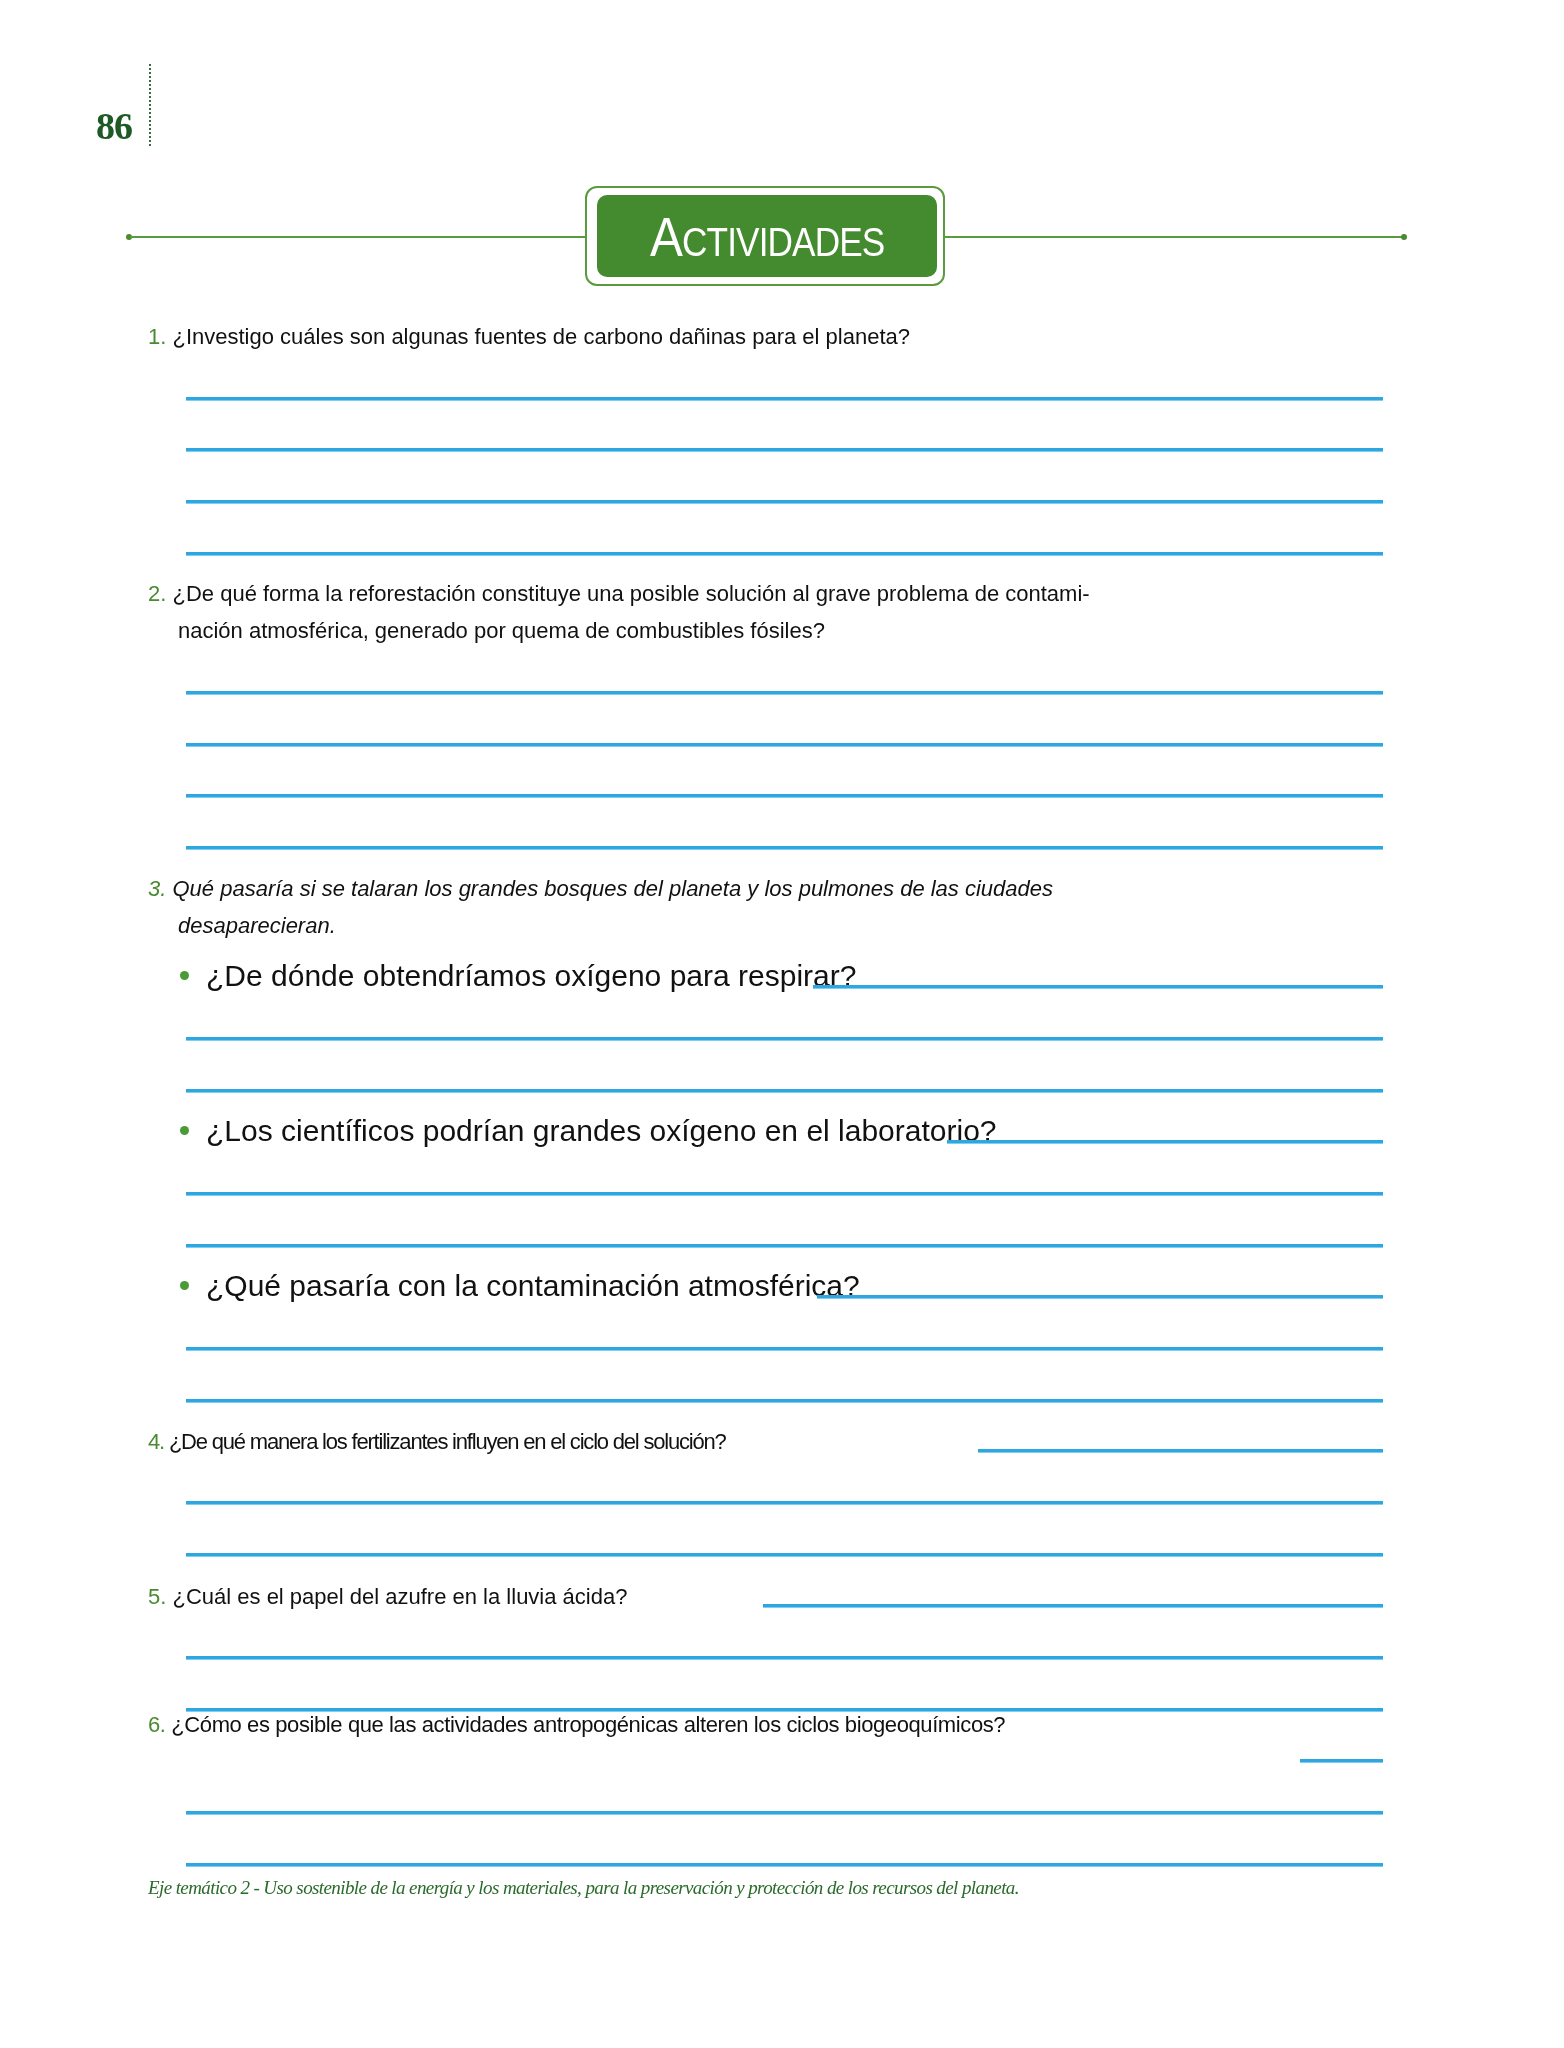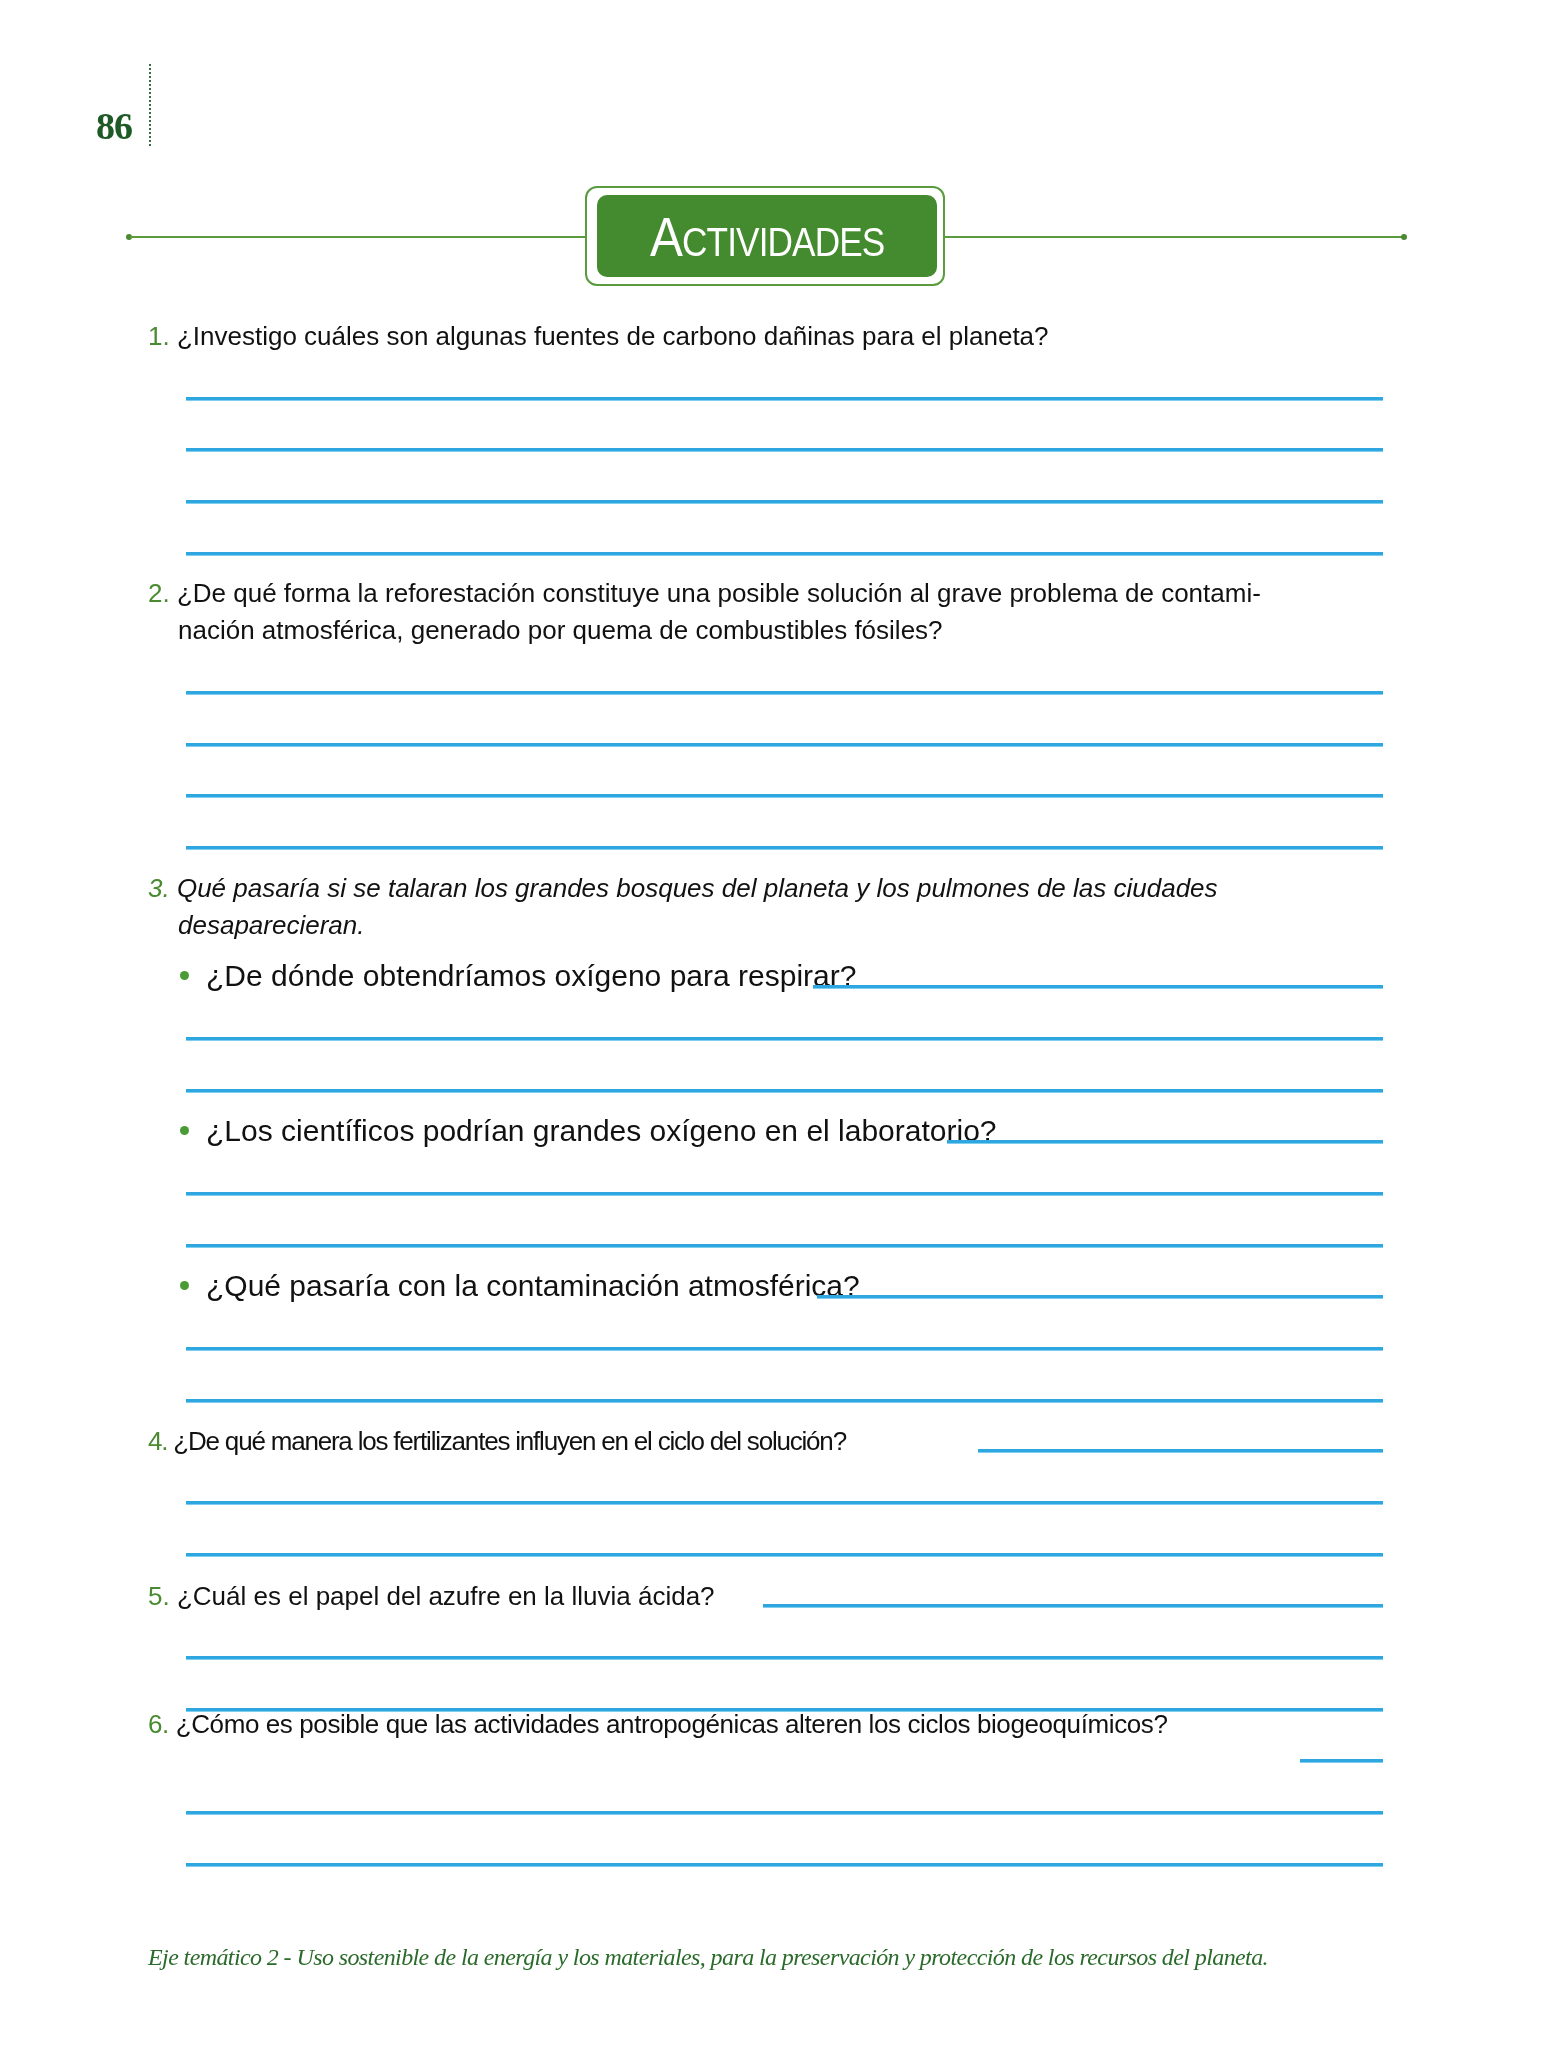--- a/index.html
+++ b/index.html
@@ -6,27 +6,27 @@
   body { width:1564px; height:2048px; position:relative; overflow:hidden; font-family:"Liberation Sans", sans-serif; }
   .abs { position:absolute; }
   .page-num { left:96px; top:104px; font-family:"Liberation Serif", serif; font-weight:bold; font-size:38px; color:#1e5a26; letter-spacing:-1px; }
   .vdots { left:149px; top:64px; height:82px; border-left:2px dotted #3c6a44; width:0; }
   .hline { top:236px; height:2px; background:#5a9b3e; }
   .hdot { width:6px; height:6px; border-radius:50%; background:#4a8a30; top:234px; }
   .badge-outer { left:585px; top:186px; width:360px; height:100px; border:2px solid #5a9b3e; border-radius:12px; background:#fff; box-sizing:border-box; }
   .badge-inner { left:597px; top:195px; width:340px; height:82px; border-radius:10px; background:#448a2f; display:flex; align-items:center; justify-content:center; }
   .badge-text { color:#fff; font-family:"Liberation Sans", sans-serif; font-size:40px; letter-spacing:-1px; transform:scaleX(0.88); }
   .badge-text .big { font-size:56px; }
-  .q { left:148px; font-size:26px; color:#111; line-height:37px; width:1240px; text-align:justify; }
+  .q { left:148px; font-size:22px; color:#111; line-height:37px; width:1240px; text-align:justify; }
   .q .num { color:#4a8a30; }
   .q .cont { padding-left:30px; display:block; }
   .bullet { left:180px; font-size:30px; color:#111; }
   .bullet .dot { display:inline-block; width:9px; height:9px; border-radius:50%; background:#4a9a35; margin-right:17px; vertical-align:middle; position:relative; top:-3px; }
   .ans { height:3px; background:#2ea6e0; border-bottom:1px solid #7fcdf0; }
-  .footer { left:148px; top:1944px; font-family:"Liberation Serif", serif; font-style:italic; font-size:24px; color:#2a6a2a; letter-spacing:-0.6px; }
+  .footer { left:148px; top:1877px; font-family:"Liberation Serif", serif; font-style:italic; font-size:19px; color:#2a6a2a; letter-spacing:-0.6px; }
 </style>
 </head>
 <body>
 
 <div class="abs vdots"></div>
 <div class="abs page-num">86</div>
 
 <div class="abs hdot" style="left:126px;"></div>
 <div class="abs hline" style="left:130px; width:456px;"></div>
 <div class="abs hline" style="left:944px; width:460px;"></div>

